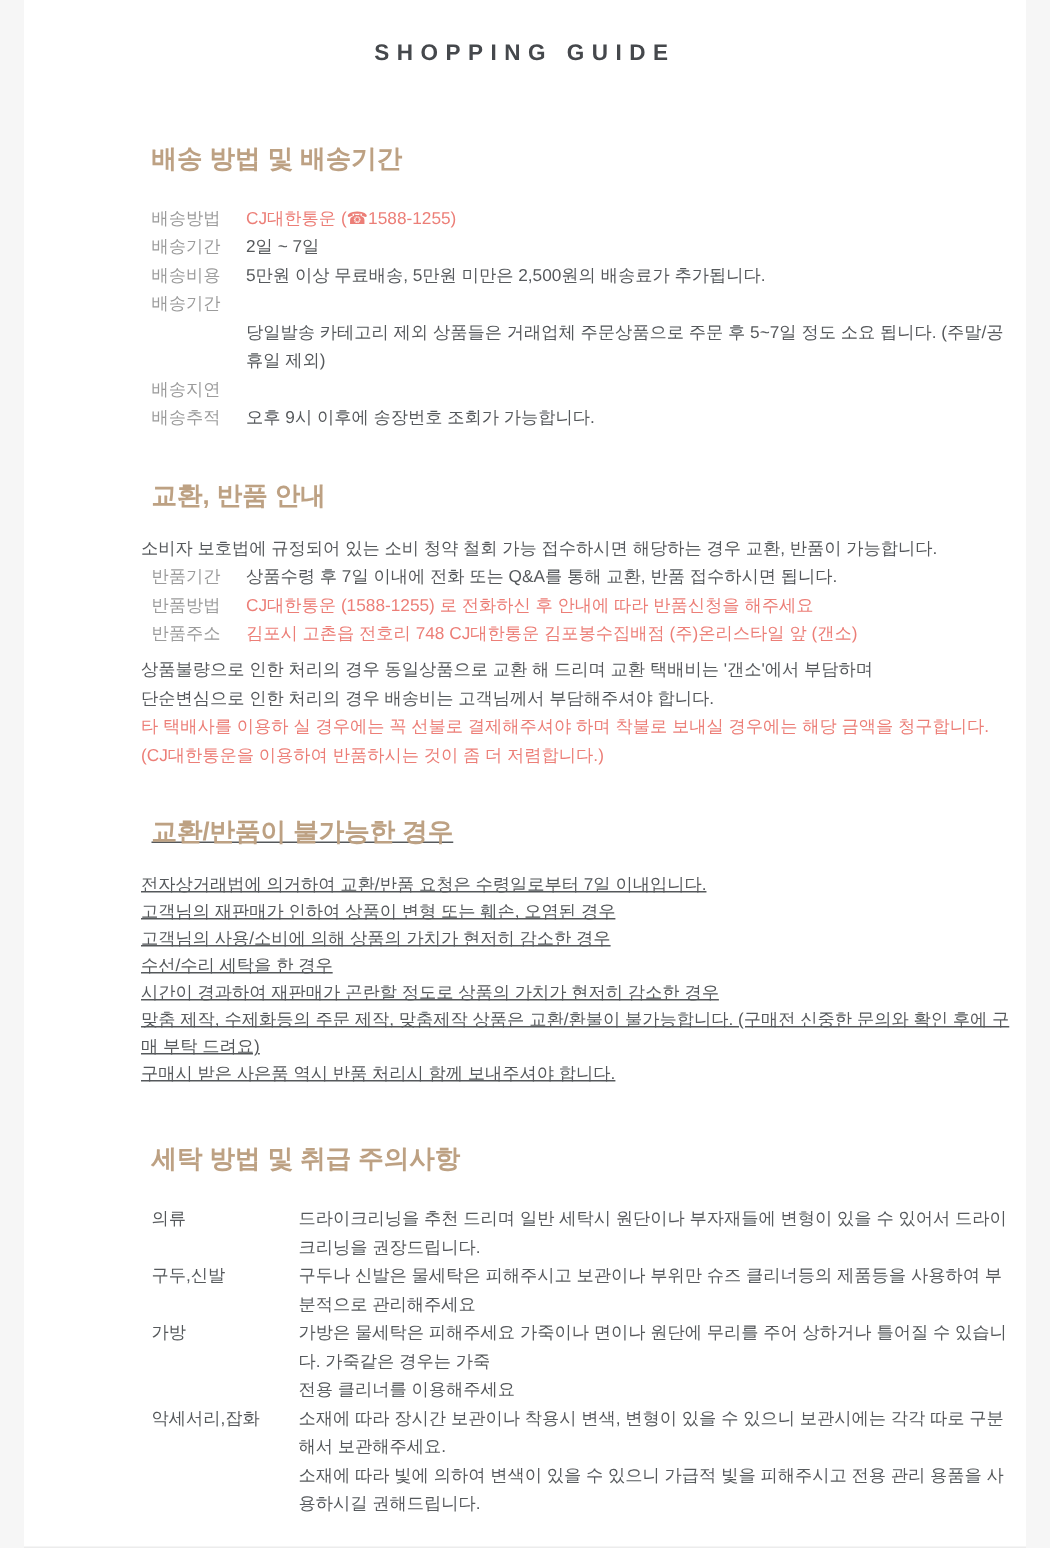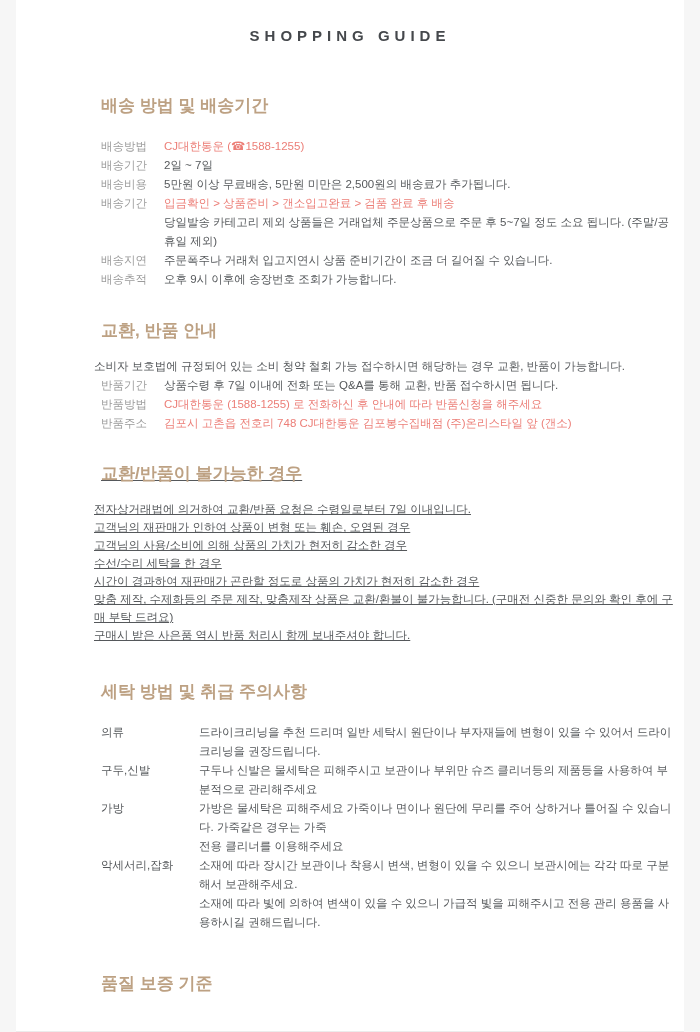--- a/index.html
+++ b/index.html
@@ -68,31 +68,29 @@
             <span class="val">2일 ~ 7일</span>
           </div>
 
           <div class="row">
             <span class="lab">배송비용</span>
             <span class="val">5만원 이상 무료배송, 5만원 미만은 2,500원의 배송료가 추가됩니다.</span>
           </div>
 
           <div class="row">
             <span class="lab">배송기간</span>
-            <span class="val red">입금확인 &gt; 상품준비 &gt; 갠소입고완료 &gt; 검품 완료 후 배송</span>
           </div>
 
           <div class="row">
             <span class="lab"></span>
             <span class="val">당일발송 카테고리 제외 상품들은 거래업체 주문상품으로 주문 후 5~7일 정도 소요 됩니다. (주말/공휴일 제외)</span>
           </div>
 
           <div class="row">
             <span class="lab">배송지연</span>
-            <span class="val">주문폭주나 거래처 입고지연시 상품 준비기간이 조금 더 길어질 수 있습니다.</span>
           </div>
 
           <div class="row">
             <span class="lab">배송추적</span>
             <span class="val">오후 9시 이후에 송장번호 조회가 가능합니다.</span>
           </div>
         </div>
     </section>
 
     <section class="sec-exchange">
@@ -107,20 +105,30 @@
 
           <div class="row">
             <span class="lab">반품방법</span>
             <span class="val red">CJ대한통운 (1588-1255) 로 전화하신 후 안내에 따라 반품신청을 해주세요</span>
           </div>
 
           <div class="row">
             <span class="lab">반품주소</span>
             <span class="val red">김포시 고촌읍 전호리 748 CJ대한통운 김포봉수집배점 (주)온리스타일 앞 (갠소)</span>
           </div>
+        </div>
+      <div class="notes">
+
+          <p>상품불량으로 인한 처리의 경우 동일상품으로 교환 해 드리며 교환 택배비는 '갠소'에서 부담하며</p>
+
+          <p>단순변심으로 인한 처리의 경우 배송비는 고객님께서 부담해주셔야 합니다.</p>
+
+          <p class="red">타 택배사를 이용하 실 경우에는 꼭 선불로 결제해주셔야 하며 착불로 보내실 경우에는 해당 금액을 청구합니다.</p>
+
+          <p class="red">(CJ대한통운을 이용하여 반품하시는 것이 좀 더 저렴합니다.)</p>
         </div>
     </section>
 
     <section class="sec-noexchange">
       <h2 class="sec-h">교환/반품이 불가능한 경우</h2>
       <div class="plist">
 
           <p>전자상거래법에 의거하여 교환/반품 요청은 수령일로부터 7일 이내입니다.</p>
 
           <p>고객님의 재판매가 인하여 상품이 변형 또는 훼손, 오염된 경우</p>

